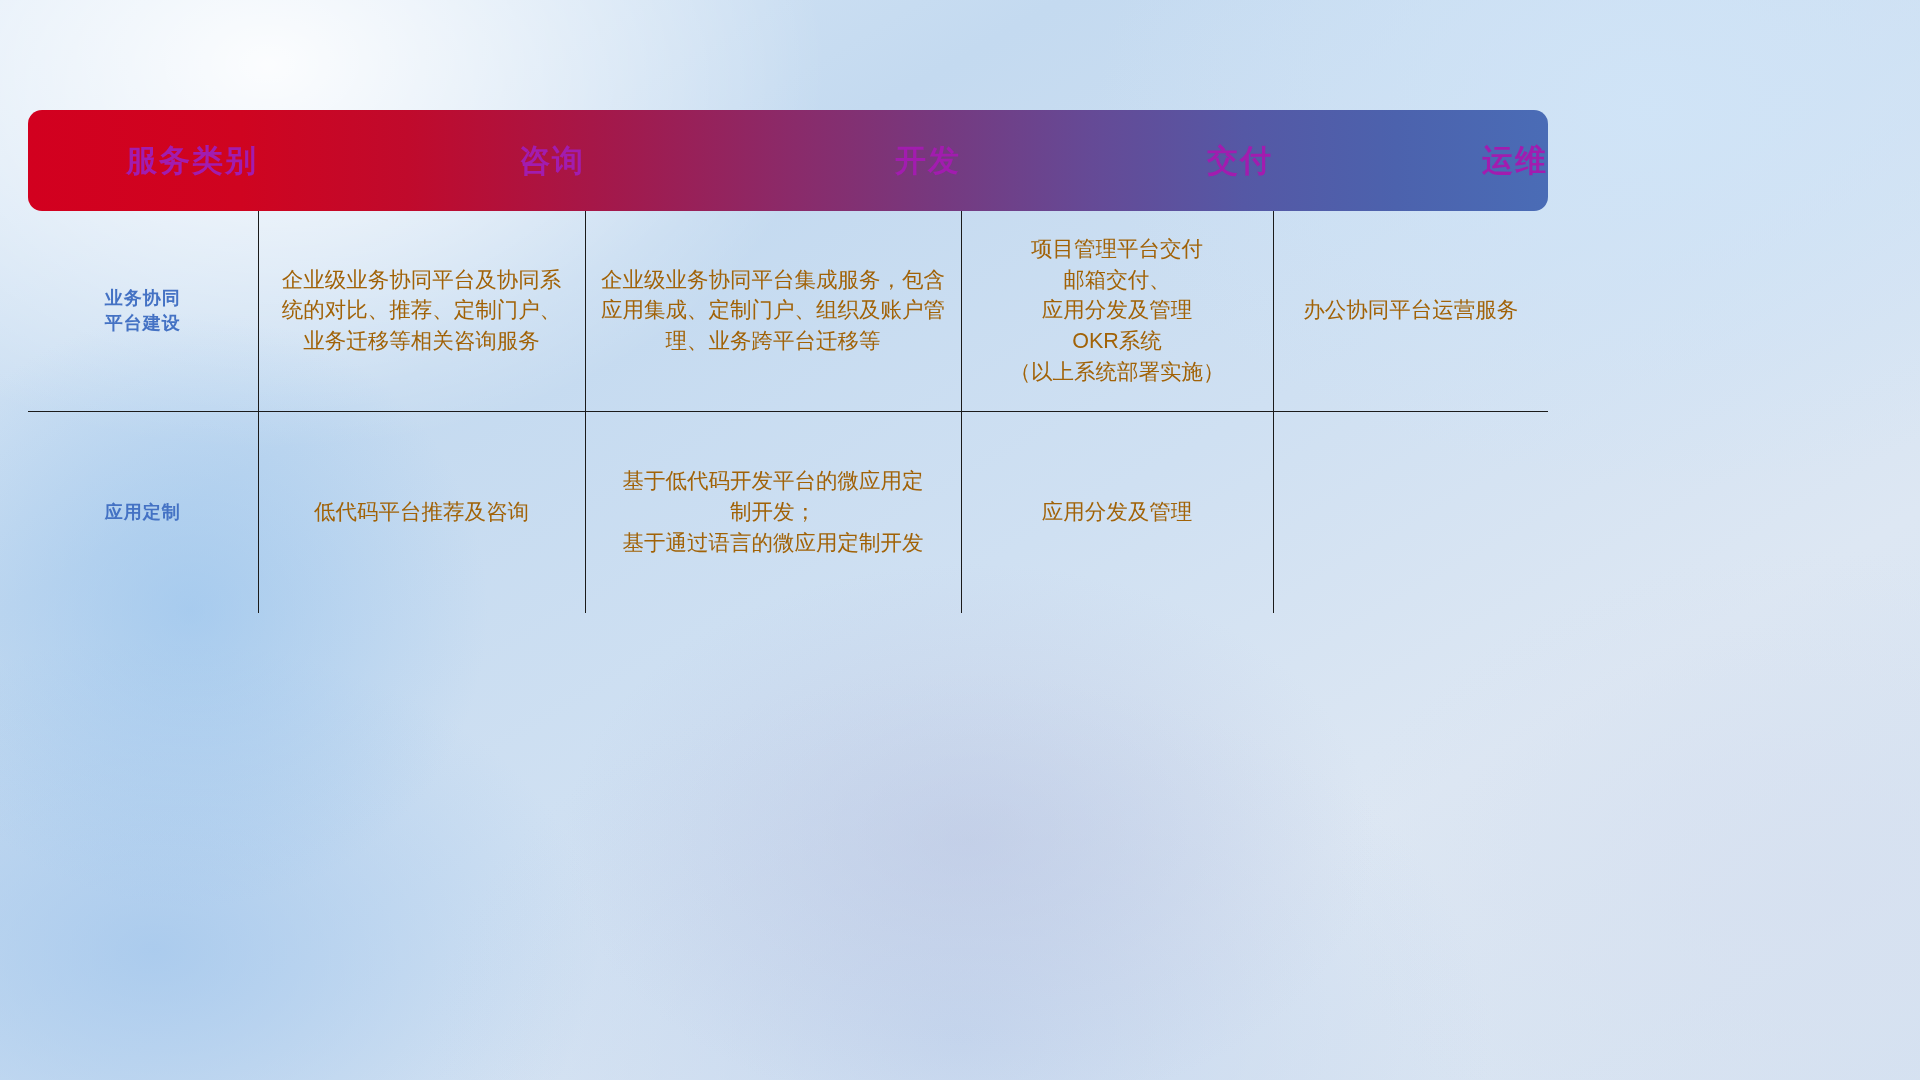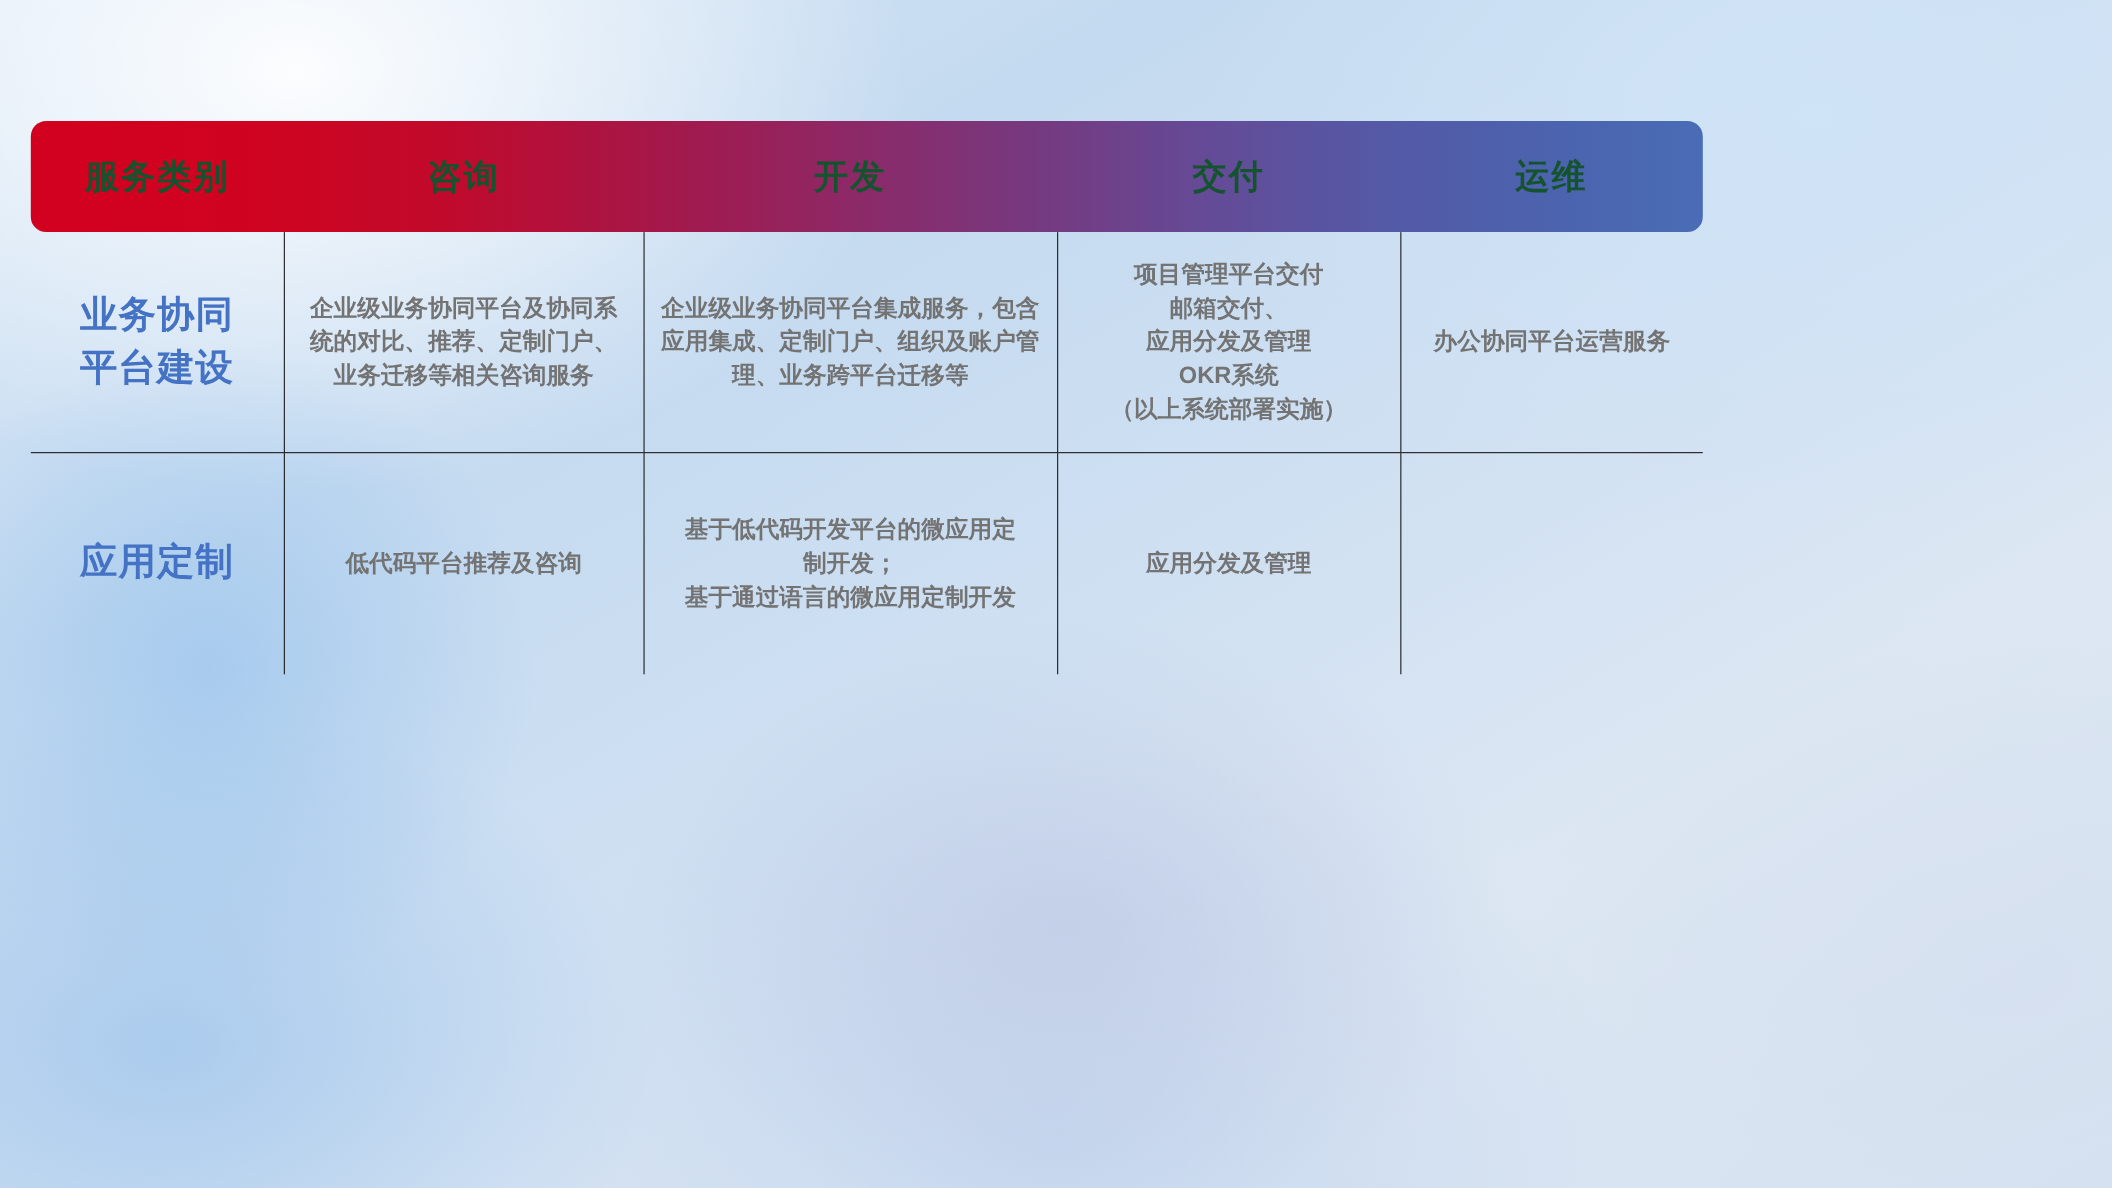--- a/index.html
+++ b/index.html
@@ -54,25 +54,25 @@
   table.svc-table {
     width: 100%;
     border-collapse: collapse;
     table-layout: fixed;
   }
 
   
   thead tr { height: 101px; }
   thead th {
     position: relative;
-    color: #14532d;
+    color: #a21caf;
     font-size: 31px;
     font-weight: bold;
     letter-spacing: 2px;
-    text-align: center;
+    text-align: right;
     vertical-align: middle;
     border: none;
     background: transparent;
   }
   #header-bar {
     position: absolute;
     left: 0; top: 0;
     width: 1520px; height: 101px;
     border-radius: 14px;
     background: linear-gradient(90deg,
@@ -89,35 +89,34 @@
     z-index: 0;
   }
   thead th > span { position: relative; z-index: 1; }
 
   
   tbody td {
     border: 1.6px solid #1b1b1b;
     background: transparent;
     text-align: center;
     vertical-align: middle;
-    color: #737373;
+    color: #a16207;
     font-size: 21.5px;
     line-height: 1.42;
     padding: 10px 14px;
-    font-weight: bold;
   }
   
   tbody tr td:first-child { border-left: none; }
   tbody tr td:last-child  { border-right: none; }
   tbody tr:first-child td { border-top: none; }
   tbody tr:last-child td  { border-bottom: none; }
 
   td.cat-cell {
     color: #4472c4;
-    font-size: 34px;
+    font-size: 18px;
     font-weight: bold;
     line-height: 1.4;
     letter-spacing: 1px;
   }
   td.empty-cell { }
 
   tbody tr.r1 { height: 200px; }
   tbody tr.r2 { height: 172px; }
   tbody tr.r3 { height: 202px; }
 

